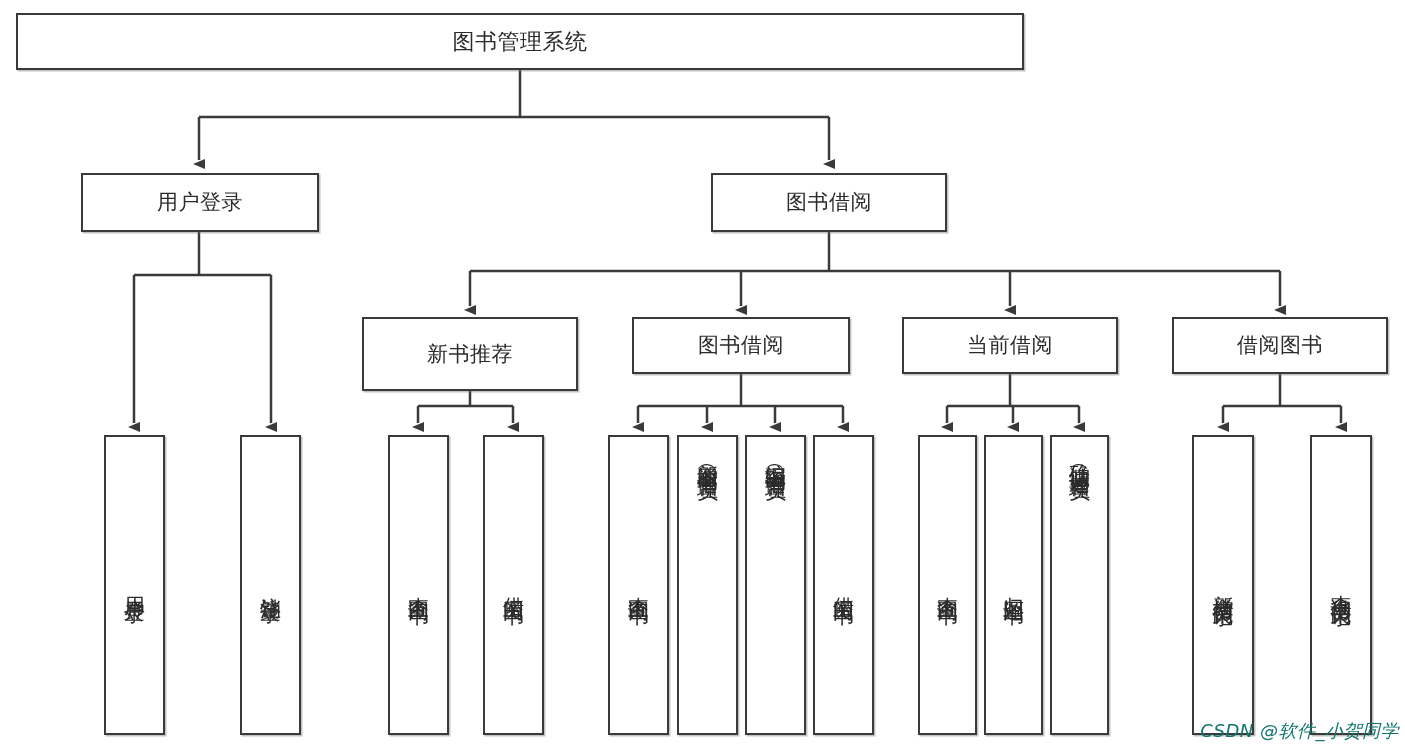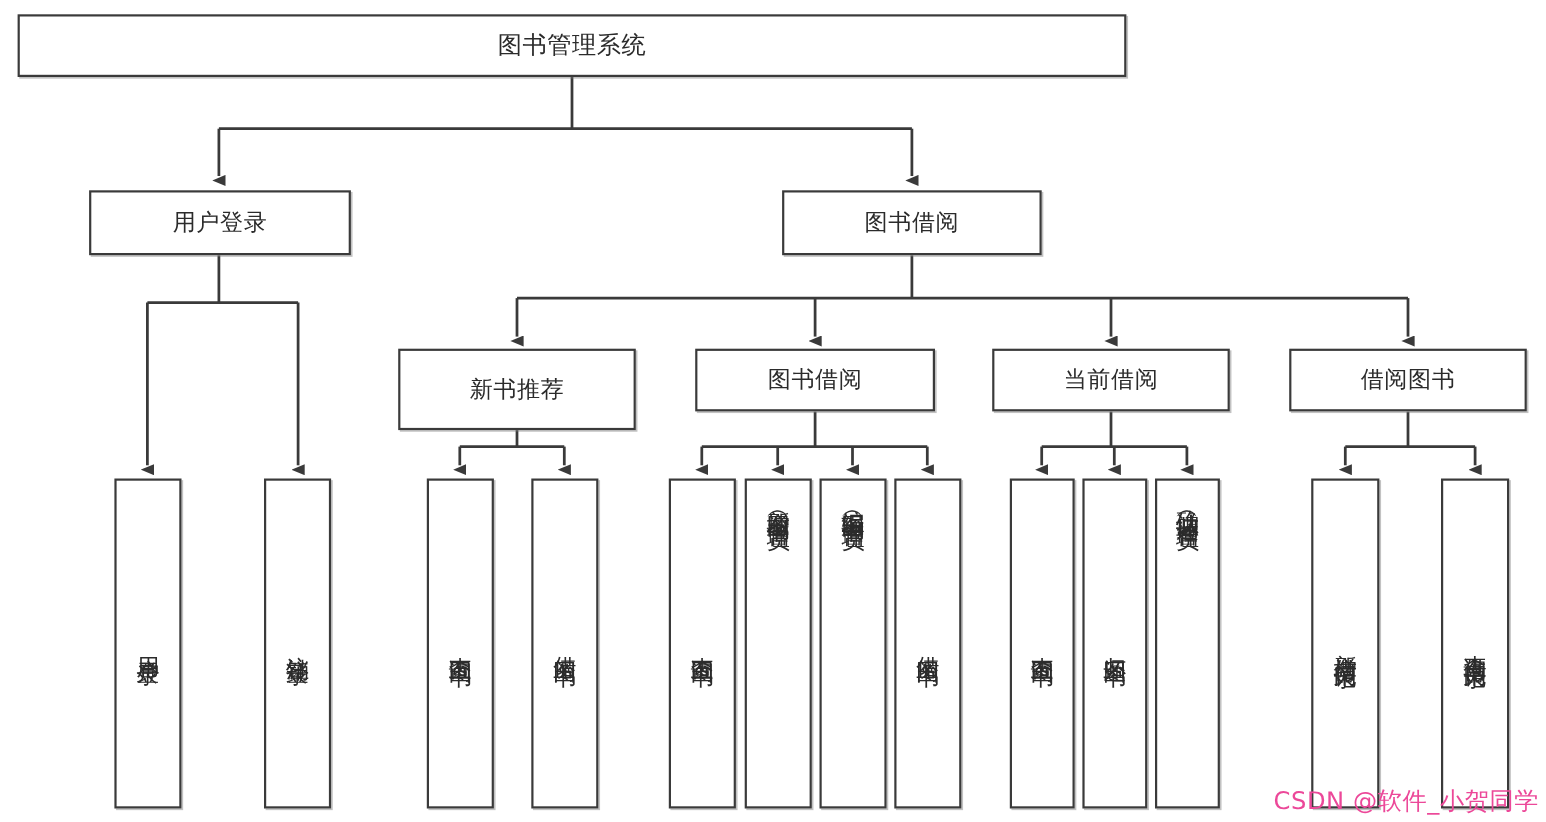--- a/index.html
+++ b/index.html
@@ -60,25 +60,26 @@
     text-orientation: upright;
     font-size: 21px;
     line-height: 1.05;
     letter-spacing: 2.5px;
     white-space: nowrap;
   }
   .watermark {
     position: absolute;
     right: 6px;
     bottom: 4px;
-    font-size: 22px;
-    color: #ec4899;
+    font-size: 18px;
+    color: #0f766e;
     letter-spacing: 0.5px;
     white-space: nowrap;
     font-family: "DejaVu Sans", "Liberation Sans", sans-serif;
+    font-style: italic;
   }
 </style>
 </head>
 <body>
 
 <div id="canvas">
 
   <svg class="wires" viewBox="0 0 1405 747" xmlns="http://www.w3.org/2000/svg">
     <defs>
       <marker id="arrow" markerWidth="10" markerHeight="12" refX="1" refY="6" orient="auto" markerUnits="userSpaceOnUse">

